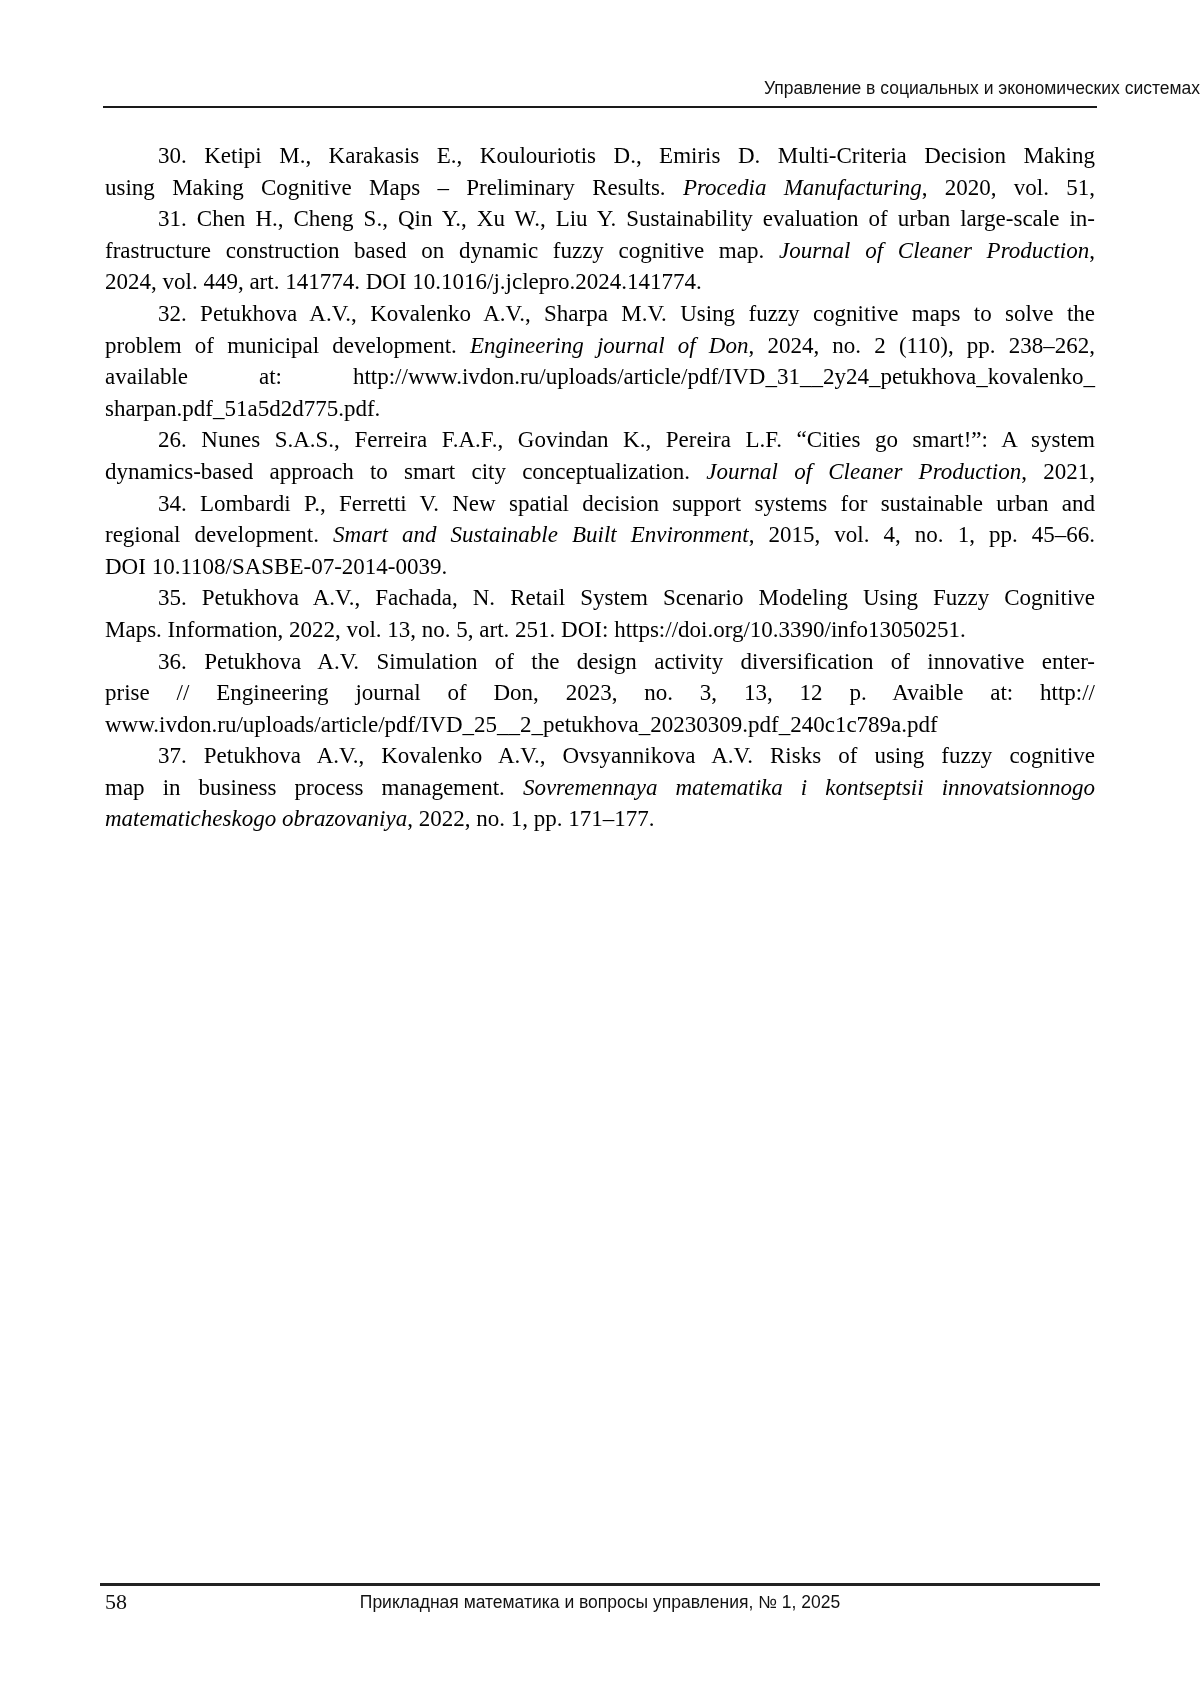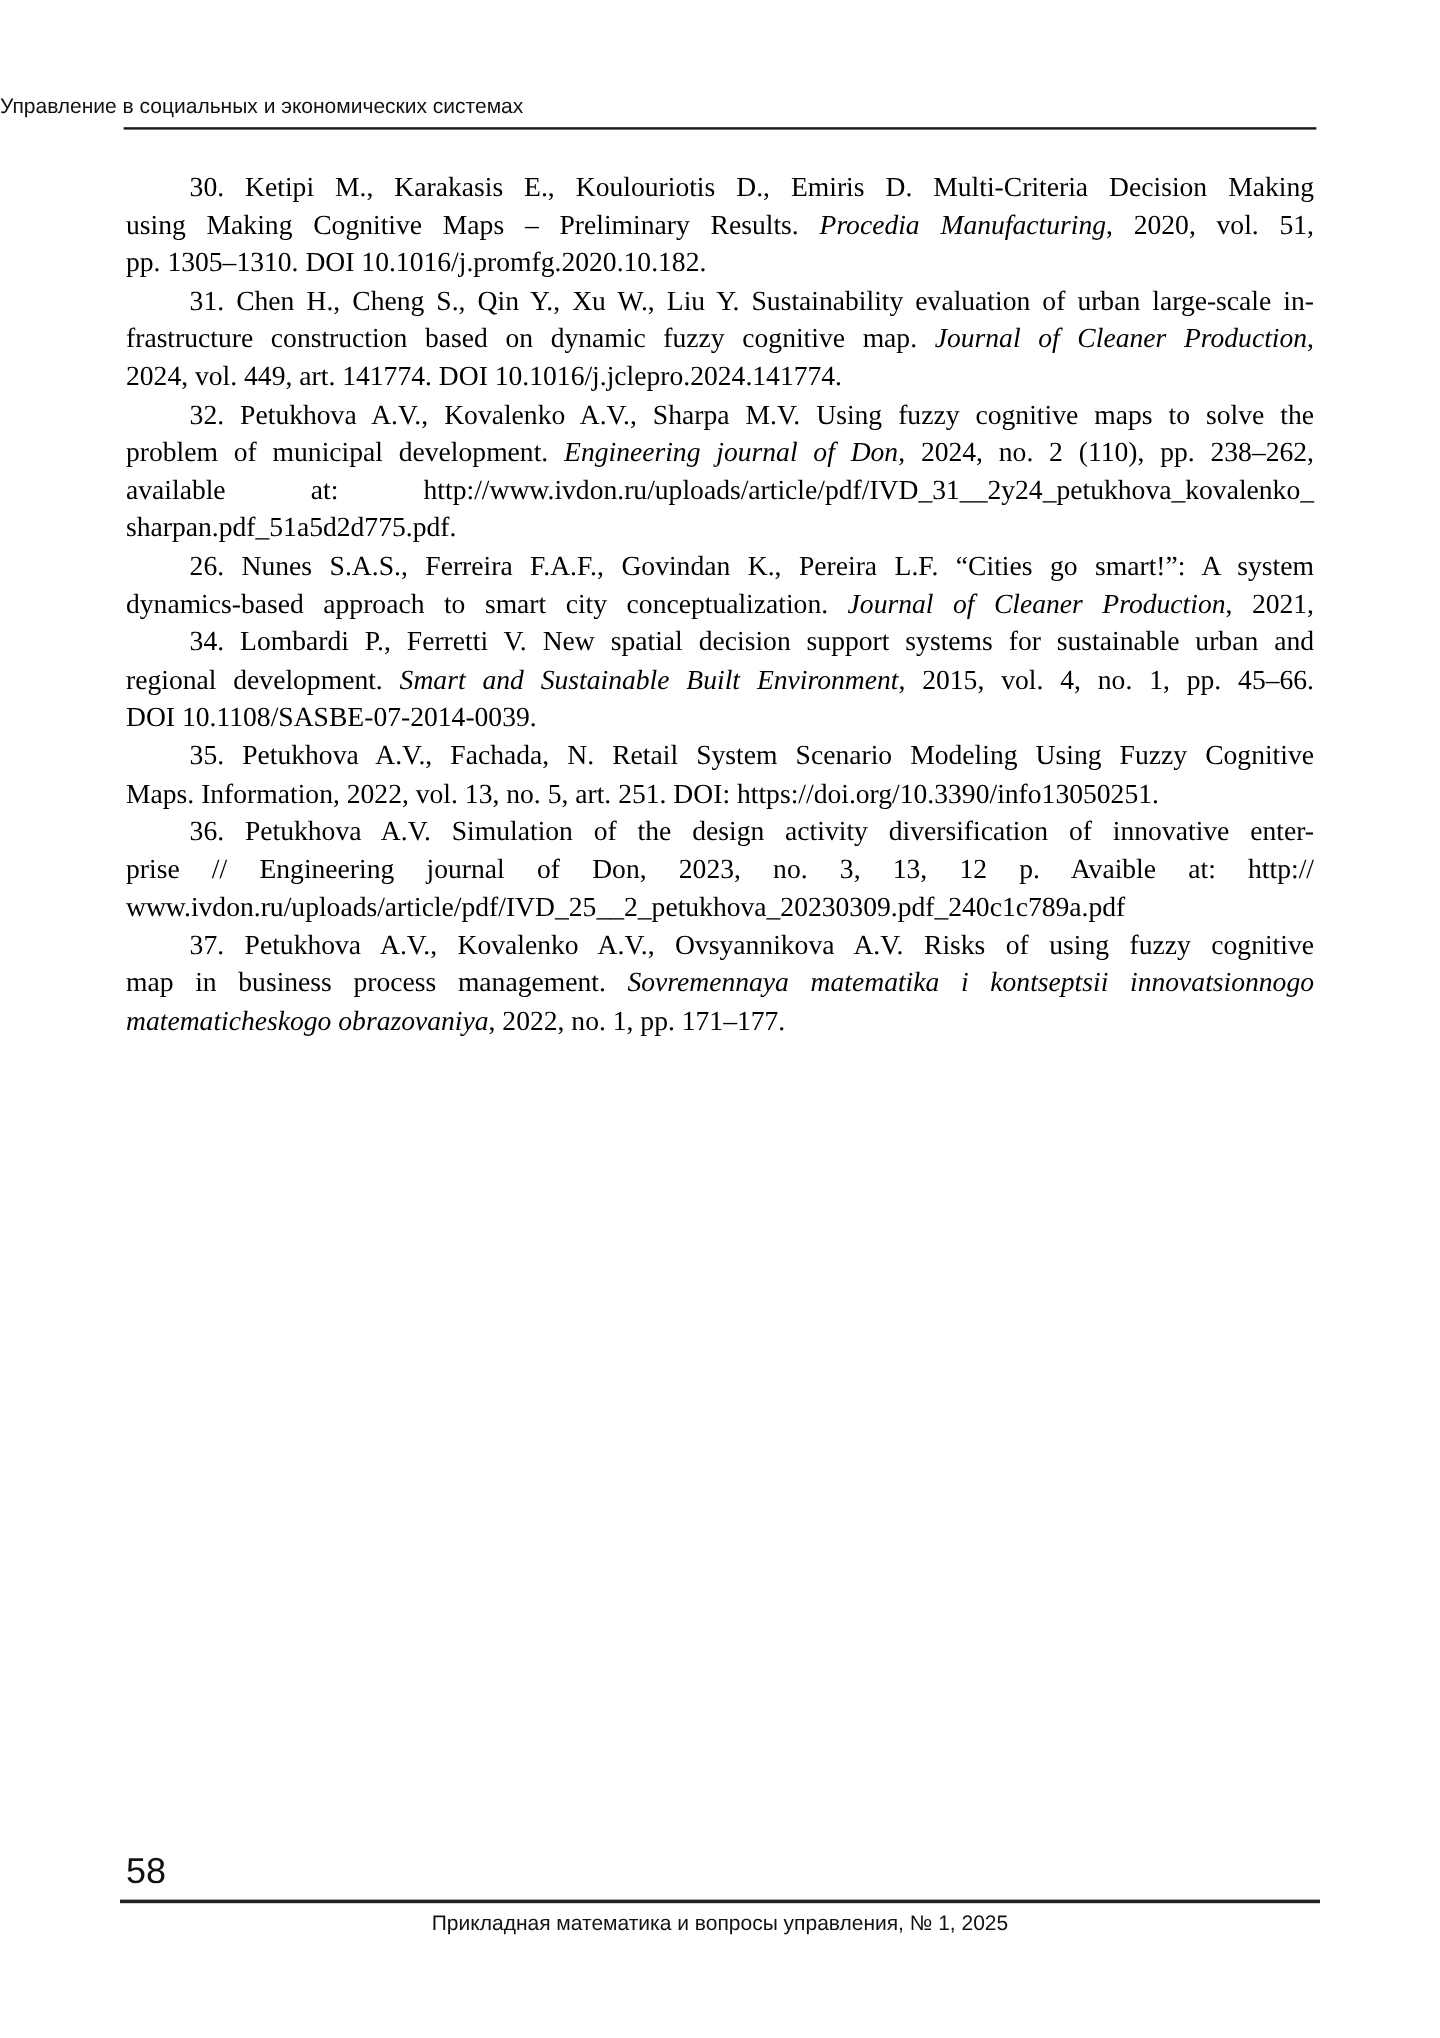--- a/index.html
+++ b/index.html
@@ -7,21 +7,21 @@
     position:relative;
     width:1200px; height:1698px;
     margin:0 auto;
     background:#ffffff;
     color:#000000;
     overflow:hidden;
   }
   
   .header-title {
     position:absolute; top:78px; left:0; width:100%;
-    text-align:left;
+    text-align:right;
     font-family:"Liberation Sans", sans-serif;
     font-size:17.5px; line-height:20px;
     color:#111;
   }
   .header-rule {
     position:absolute; top:106px; left:103px; width:994px; height:2px;
     background:#1a1a1a;
   }
   
   .body-text {
@@ -38,23 +38,23 @@
   }
   .line.last { text-align-last:left; -moz-text-align-last:left; }
   .line.first { text-indent:53px;font-family:Liberation Serif, serif; }
   .it { font-style:italic; }
   
   .footer-rule {
     position:absolute; top:1583px; left:100px; width:1000px; height:3px;
     background:#222;
   }
   .page-number {
-    position:absolute; top:1548px; left:105px;
-    font-family:Liberation Sans, sans-serif;
-    font-size:30px; line-height:24px;
+    position:absolute; top:1590px; left:105px;
+    font-family:Liberation Serif, serif;
+    font-size:22px; line-height:24px;
     color:#111;
   }
   .footer-journal {
     position:absolute; top:1591px; left:0; width:100%;
     text-align:center;
     font-family:"Liberation Sans", sans-serif;
     font-size:17.5px; line-height:22px;
     color:#111;
   }
 </style>
@@ -64,21 +64,20 @@
 <div class="page">
 
   <div class="header-title">Управление в социальных и экономических системах</div>
 
   <div class="header-rule"></div>
 
   <div class="body-text">
       <div class="ref">
         <div class="line first"><span>30. Ketipi M., Karakasis E., Koulouriotis D., Emiris D. Multi-Criteria Decision Making</span></div>
         <div class="line"><span>using Making Cognitive Maps – Preliminary Results. </span><span class="it">Procedia Manufacturing</span><span>, 2020, vol. 51,</span></div>
-        <div class="line last"><span>pp. 1305–1310. DOI 10.1016/j.promfg.2020.10.182.</span></div>
       </div>
       <div class="ref">
         <div class="line first"><span>31. Chen H., Cheng S., Qin Y., Xu W., Liu Y. Sustainability evaluation of urban large-scale in-</span></div>
         <div class="line"><span>frastructure construction based on dynamic fuzzy cognitive map. </span><span class="it">Journal of Cleaner Production</span><span>,</span></div>
         <div class="line last"><span>2024, vol. 449, art. 141774. DOI 10.1016/j.jclepro.2024.141774.</span></div>
       </div>
       <div class="ref">
         <div class="line first"><span>32. Petukhova A.V., Kovalenko A.V., Sharpa M.V. Using fuzzy cognitive maps to solve the</span></div>
         <div class="line"><span>problem of municipal development. </span><span class="it">Engineering journal of Don</span><span>, 2024, no. 2 (110), pp. 238–262,</span></div>
         <div class="line"><span>available at: http://www.ivdon.ru/uploads/article/pdf/IVD_31__2y24_petukhova_kovalenko_</span></div>

